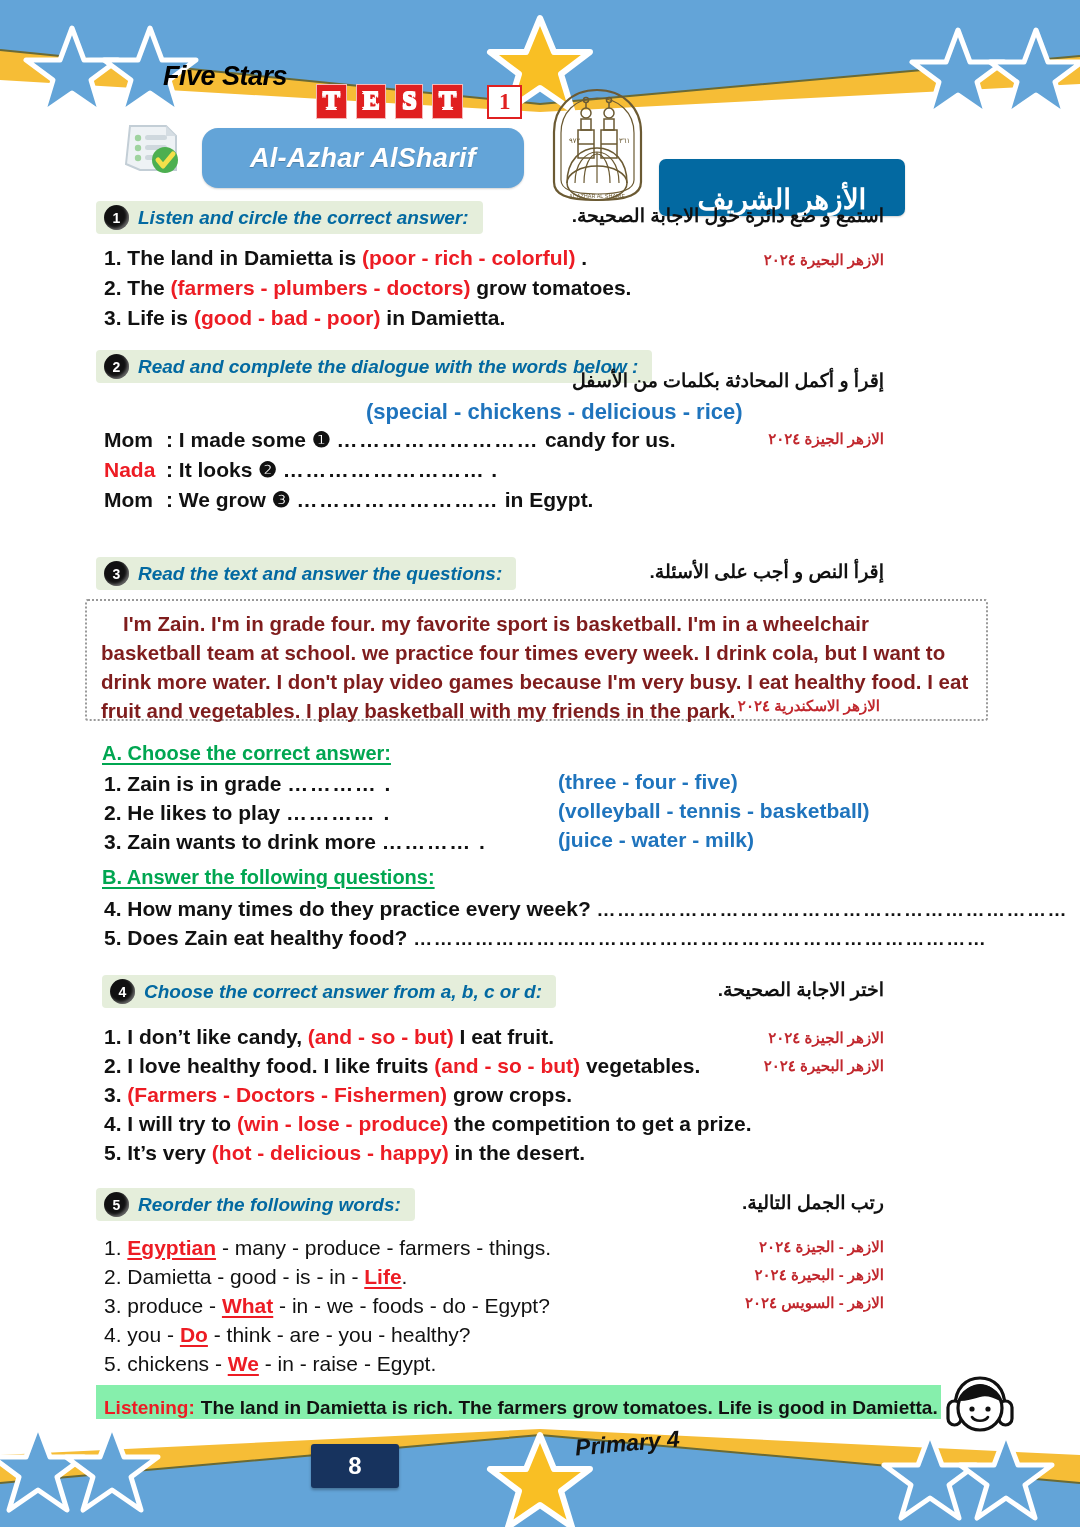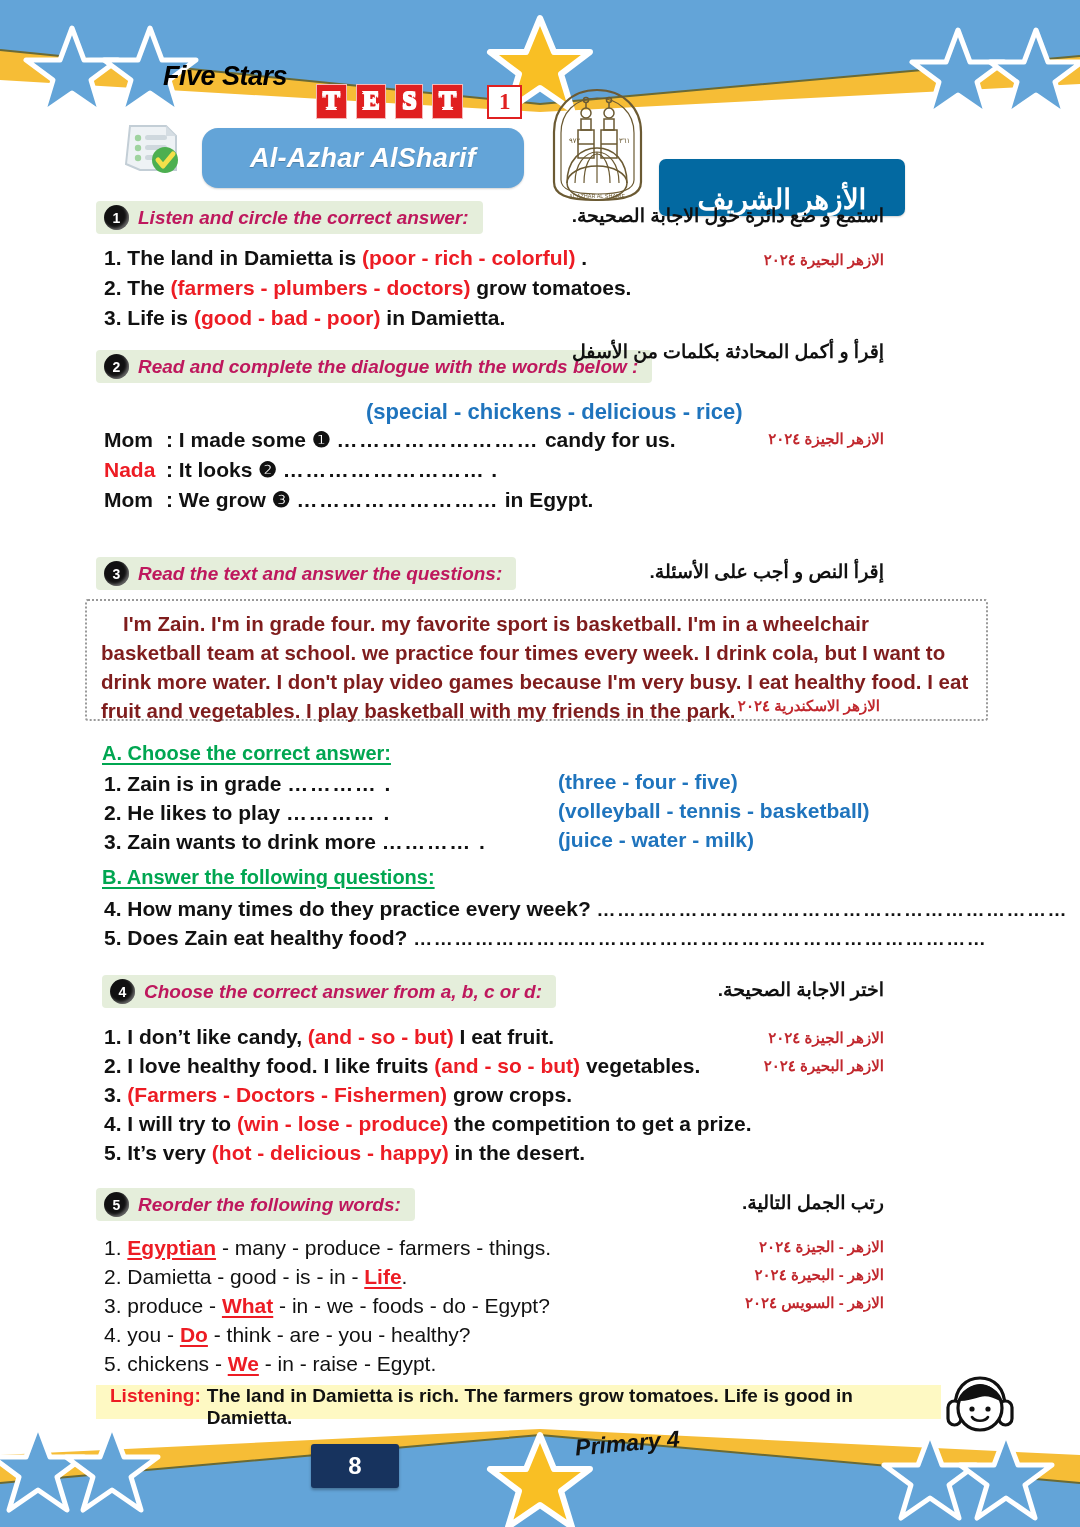--- a/index.html
+++ b/index.html
@@ -64,21 +64,21 @@
     color:#fff;font-size:28px;font-weight:bold;direction:rtl;
   }
   .sec-head{position:absolute;display:flex;align-items:center;height:33px;
     background:#e5eedb;border-radius:4px;padding:0 14px 0 8px;}
   .sec-bullet{
     width:25px;height:25px;border-radius:50%;background:#111;color:#fff;
     font-size:14px;font-weight:bold;display:flex;align-items:center;justify-content:center;
     margin-right:9px;flex:0 0 auto;
     box-shadow:inset -2px -2px 3px rgba(255,255,255,.35);
   }
-  .sec-title{font-size:19px;font-weight:bold;color:#be185d;font-style:italic;white-space:nowrap;}
+  .sec-title{font-size:19px;font-weight:bold;color:#0369a1;font-style:italic;white-space:nowrap;}
 
   .ar{position:absolute;direction:rtl;font-size:19px;color:#111;font-weight:bold;text-align:right;white-space:nowrap;}
   .src{position:absolute;direction:rtl;font-size:15px;color:#c1272d;font-weight:bold;text-align:right;white-space:nowrap;}
 
   .q{position:absolute;font-size:21px;font-weight:bold;color:#111;white-space:nowrap;}
   .red{color:#ed1c24;}
   .blue{color:#1f74bd;}
   .green{color:#00a651;}
   .dots{letter-spacing:1.5px;color:#111;font-weight:bold;}
 
@@ -90,21 +90,21 @@
   }
   .read-box p{
     margin:0;font-size:20.5px;font-weight:bold;color:#7f1d1d;line-height:29px;text-indent:22px;
   }
 
   .underline-head{text-decoration:underline;text-underline-offset:3px;}
 
   
   .listening{
     position:absolute;left:96px;top:1385px;width:845px;height:34px;
-    background:#fef9c3;display:flex;align-items:flex-start;padding-left:14px;box-sizing:border-box;
+    background:#86efac;display:flex;align-items:flex-end;padding-left:8px;box-sizing:border-box;
   }
   .listening .lbl{color:#ed1c24;font-size:19px;font-weight:bold;margin-right:6px;}
   .listening .txt{color:#111;font-size:19px;font-weight:bold;}
   .headphone-icon{position:absolute;left:944px;top:1371px;}
 
   .page-num{
     position:absolute;left:311px;top:1444px;width:88px;height:44px;
     background:#17335e;border-radius:3px;display:flex;align-items:center;justify-content:center;
     box-shadow:0 2px 3px rgba(0,0,0,.3);
   }
@@ -220,21 +220,21 @@
   </div>
   <div class="q" style="left:104px;top:306px;">
     <span>3.</span>
     <span>Life is </span><span class="red">(good - bad - poor)</span><span> in Damietta.</span>
   </div>
 
   <div class="sec-head" style="left:96px;top:350px;">
     <div class="sec-bullet">2</div>
     <div class="sec-title">Read and complete the dialogue with the words below :</div>
   </div>
-  <div class="ar" style="right:96px;top:340px;">إقرأ و أكمل المحادثة بكلمات من الأسفل</div>
+  <div class="ar" style="right:96px;top:369px;">إقرأ و أكمل المحادثة بكلمات من الأسفل</div>
   <div class="src" style="right:96px;top:430px;">الازهر الجيزة ٢٠٢٤</div>
 
   <div class="q blue" style="left:366px;top:399px;font-size:22px;">(special - chickens - delicious - rice)</div>
 
   <div class="q" style="left:104px;top:428px;">
     <span style="display:inline-block;width:62px;">Mom</span><span>: I made some </span><span>❶</span> <span class="dots">………………………</span><span> candy for us.</span>
   </div>
   <div class="q" style="left:104px;top:488px;">
     <span style="display:inline-block;width:62px;">Mom</span><span>: We grow </span><span>❸</span> <span class="dots">………………………</span><span> in Egypt.</span>
   </div>

